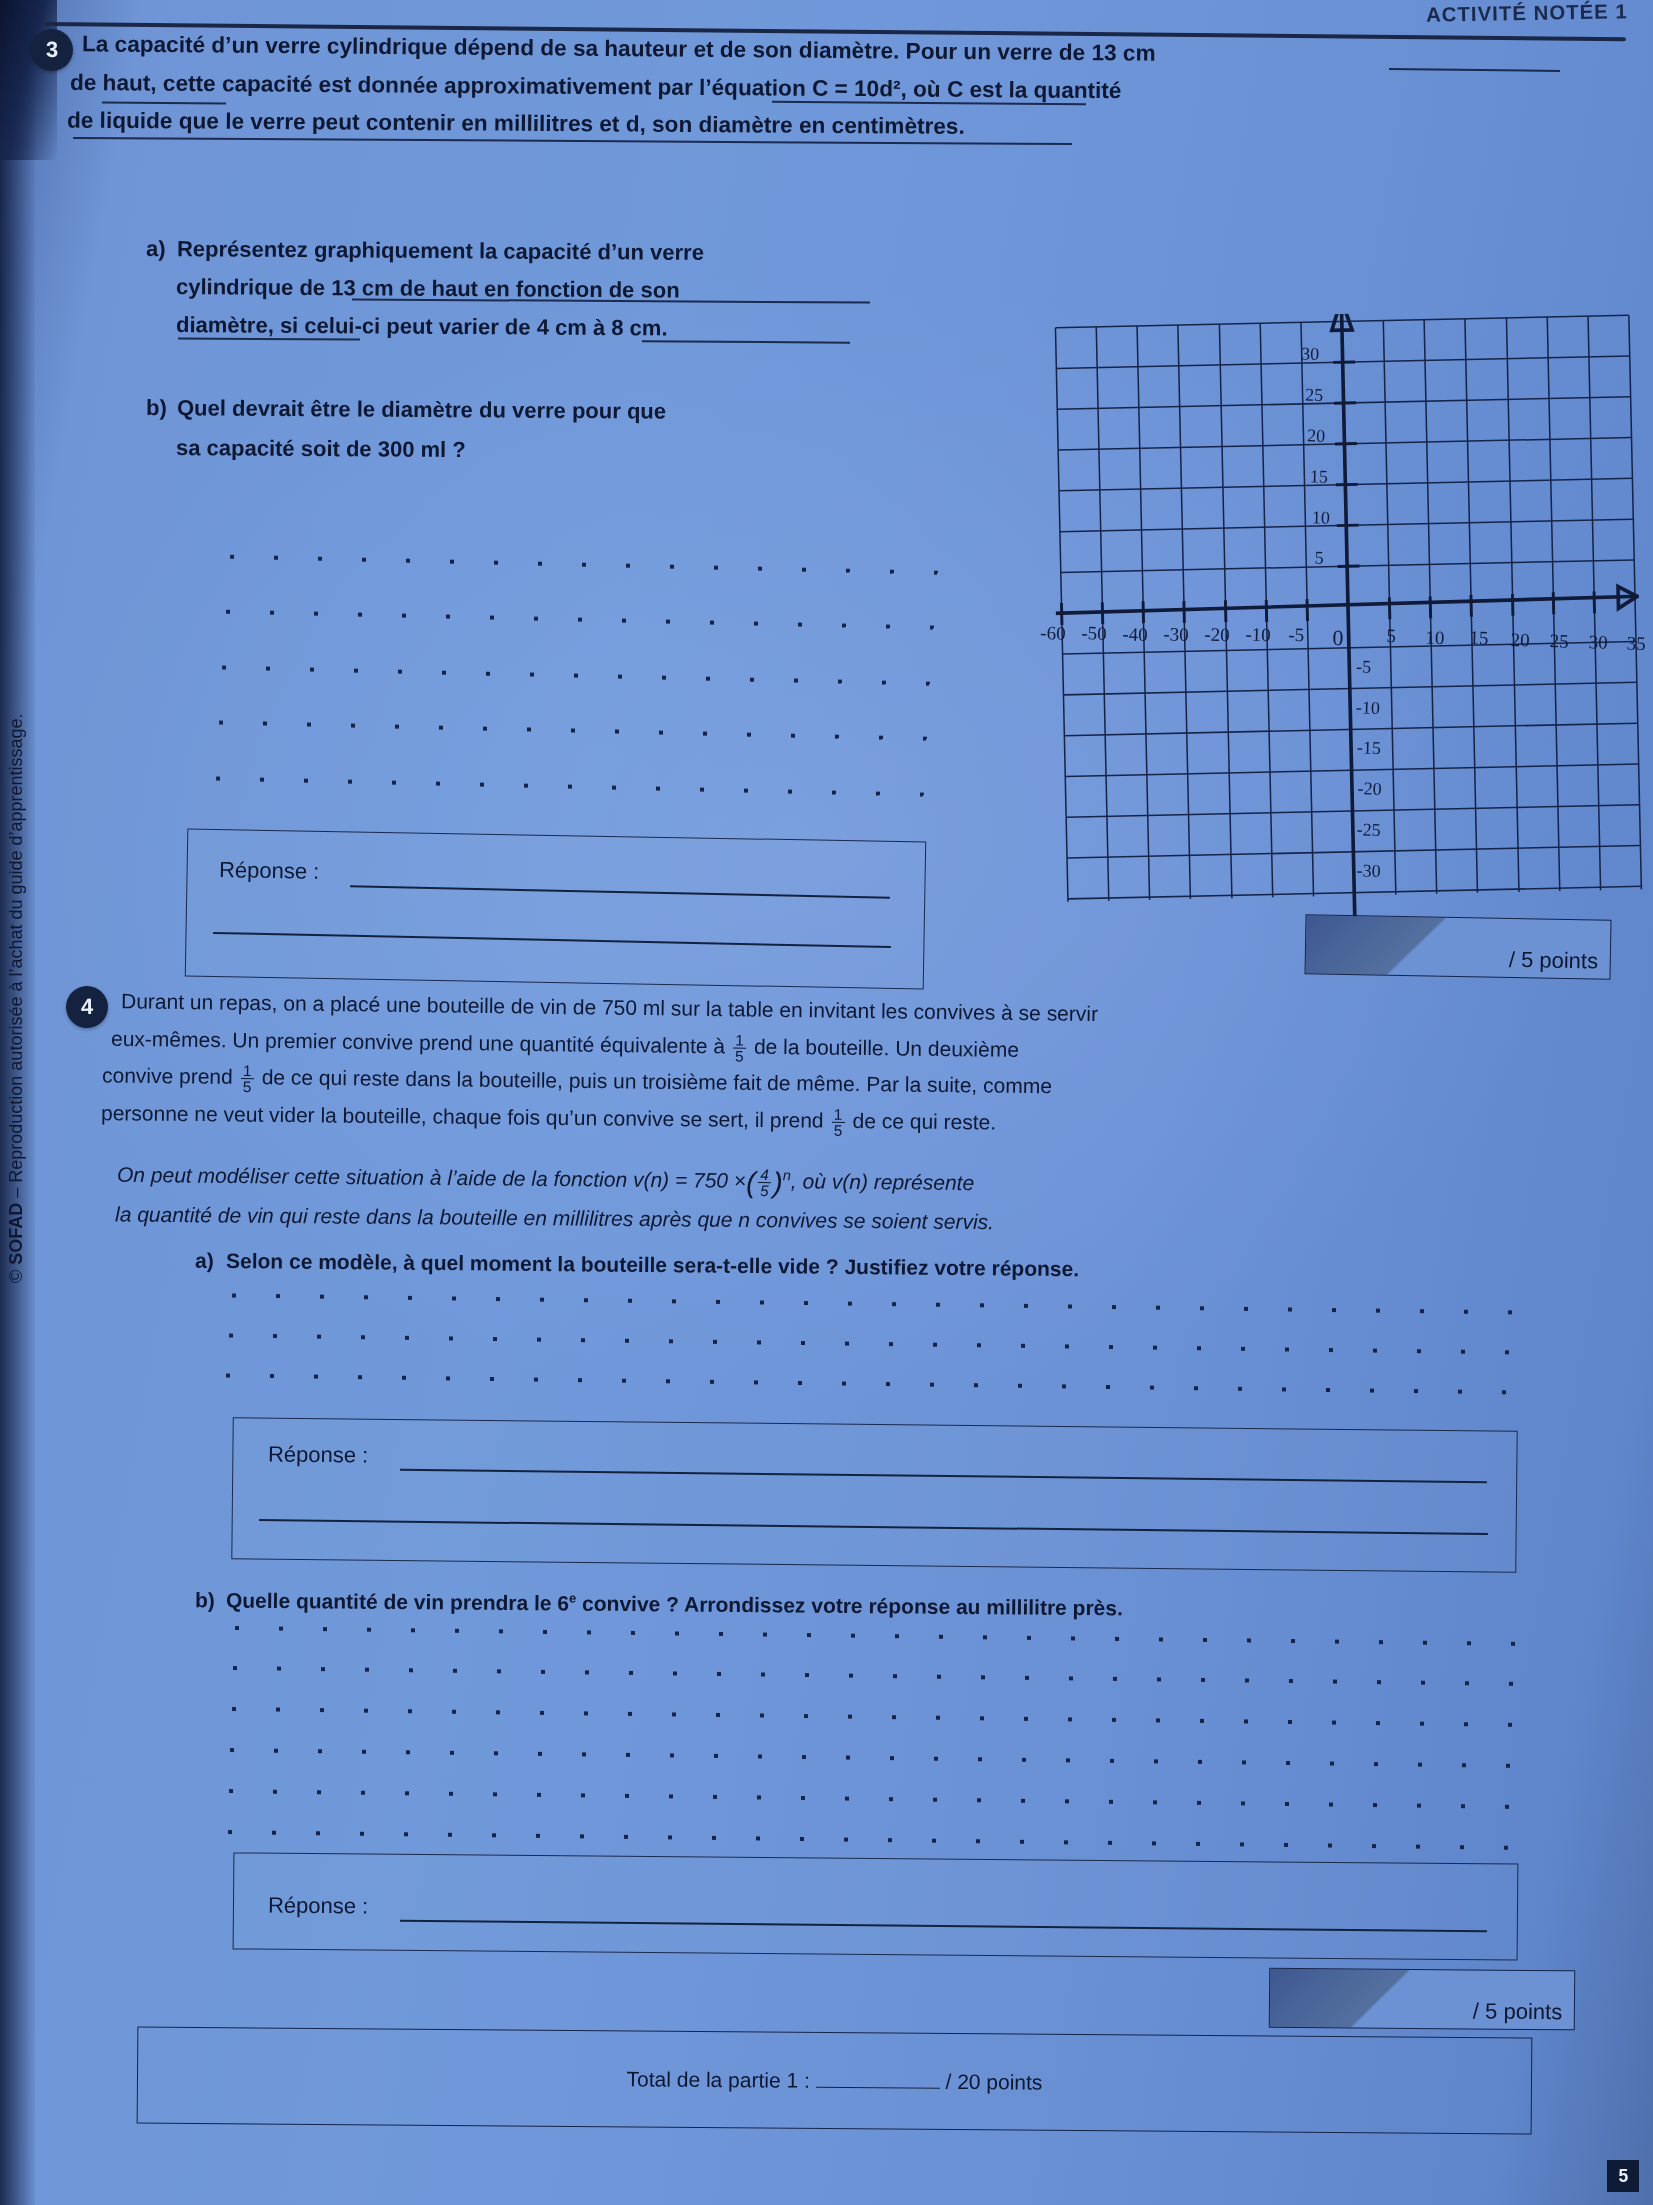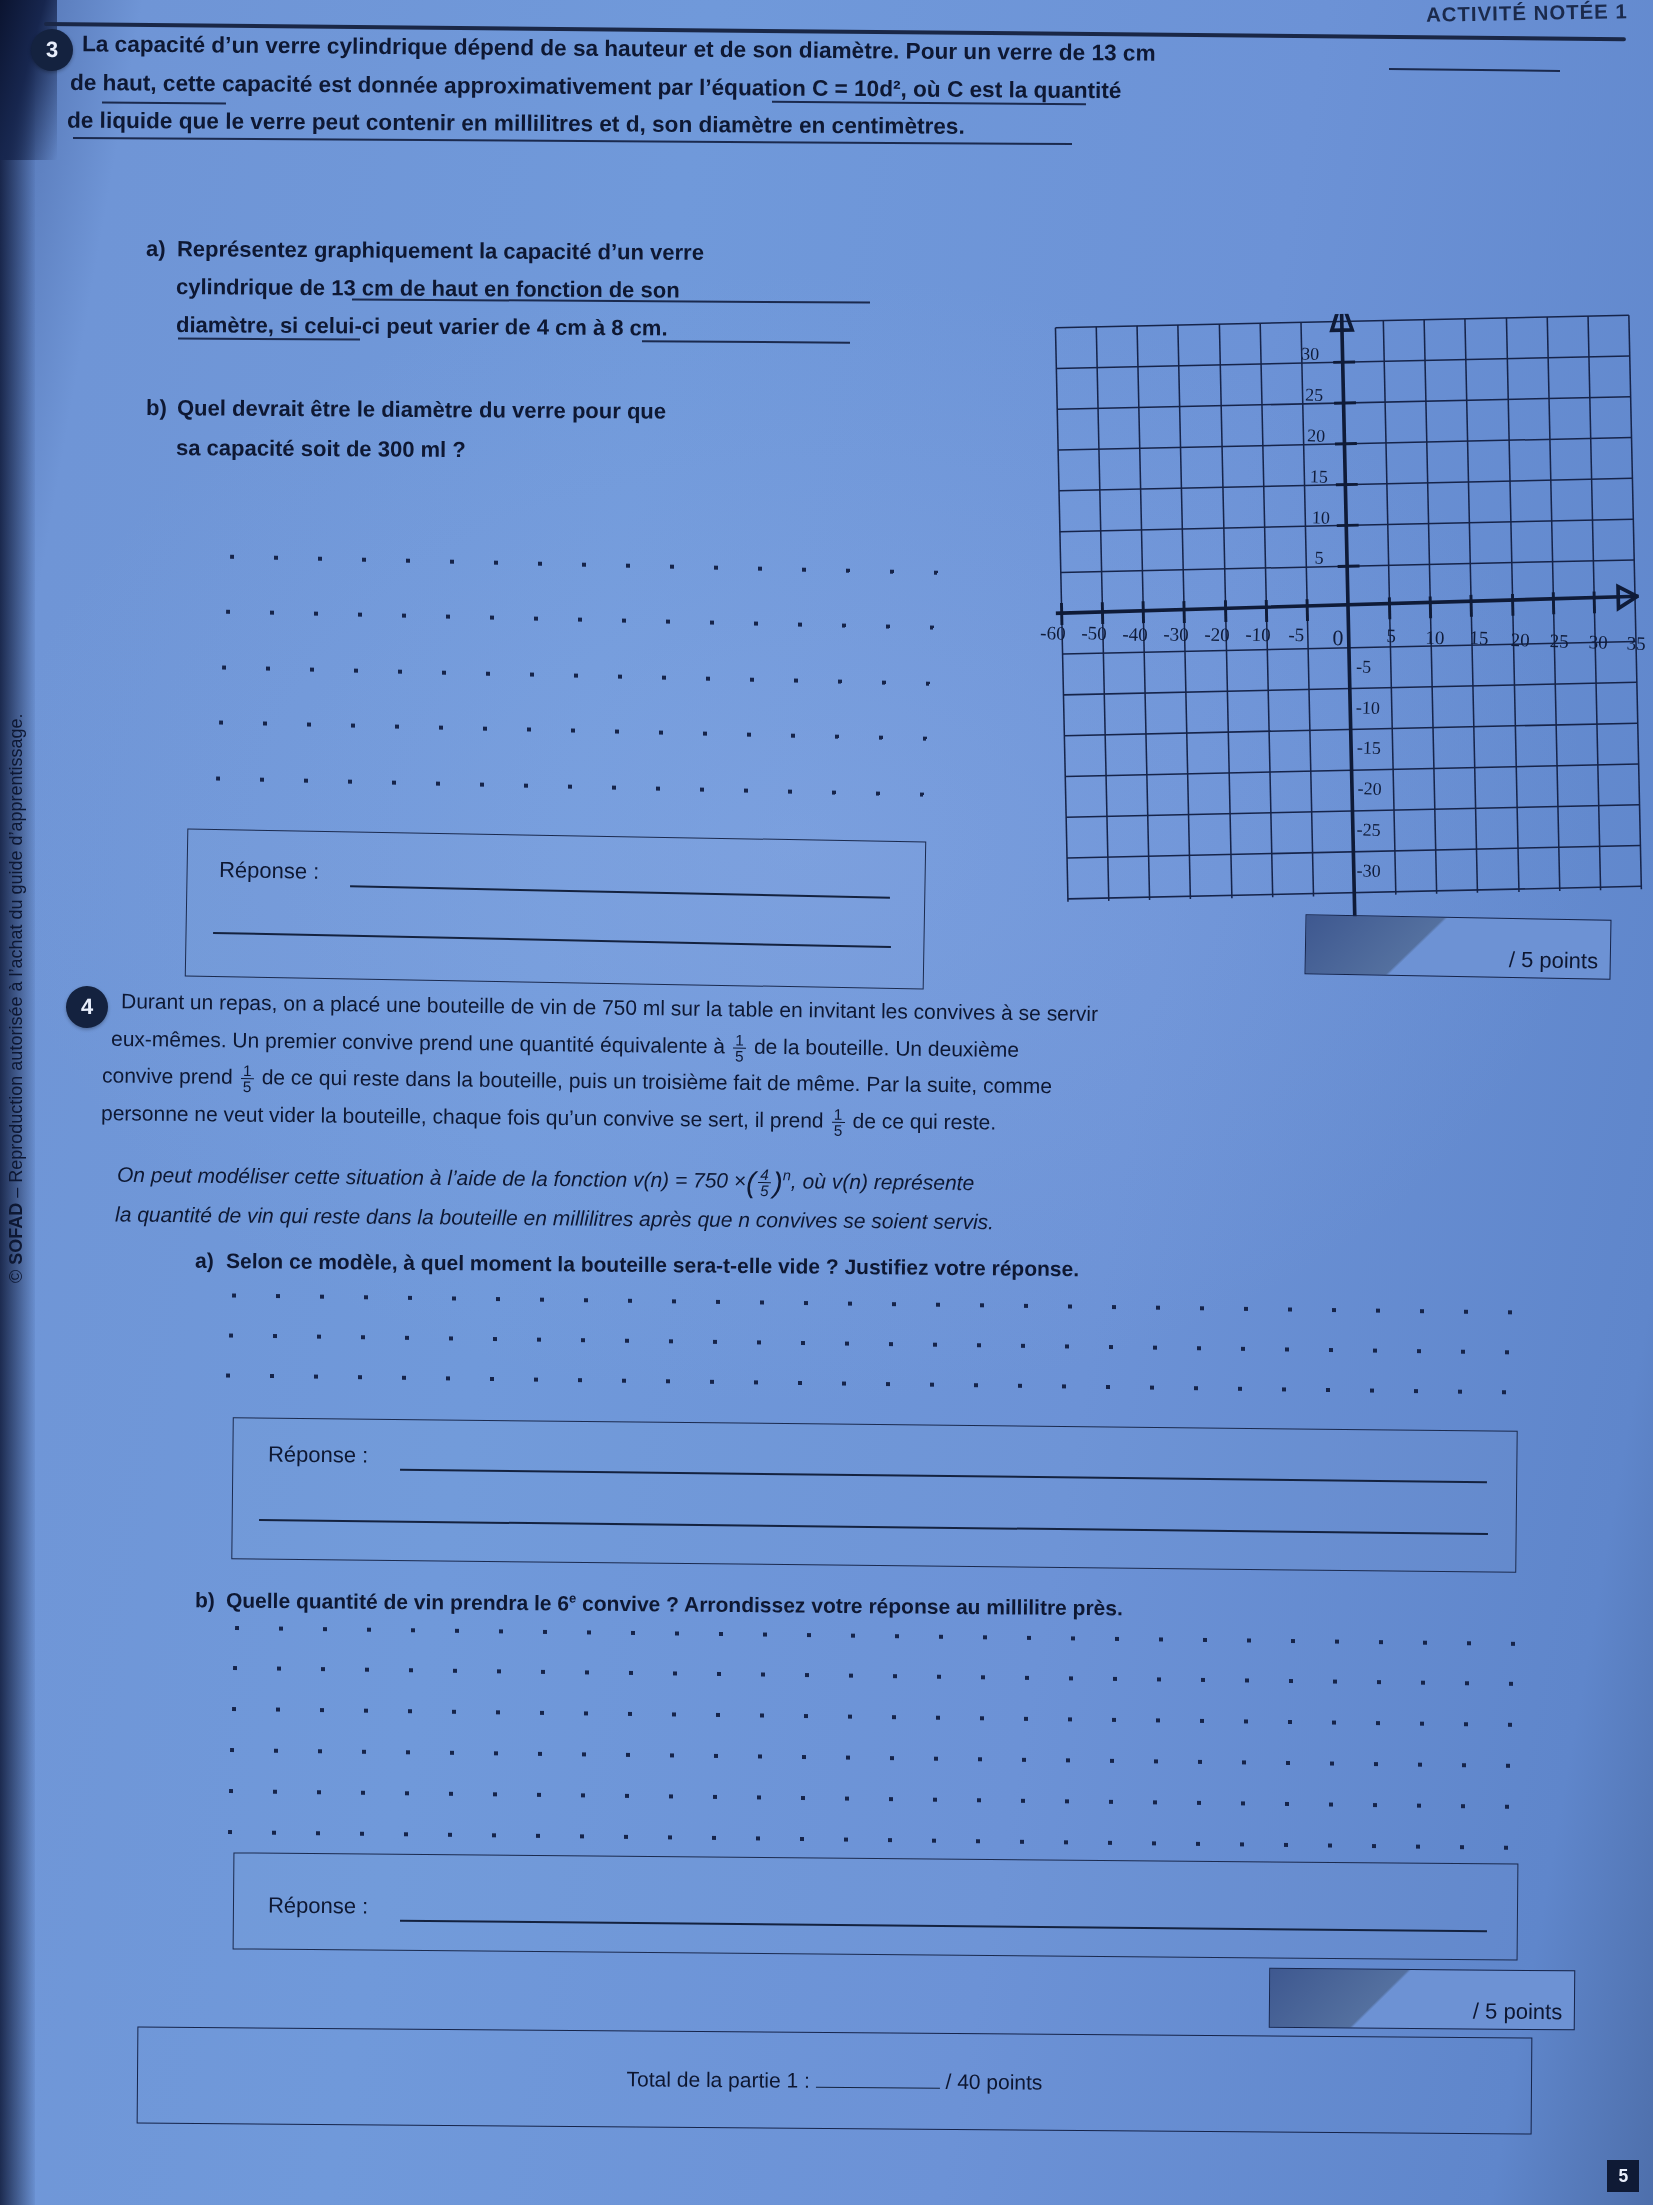--- a/index.html
+++ b/index.html
@@ -354,21 +354,21 @@
 <div class="ansline" style="left:400px;top:1925px;width:1087px;transform:rotate(0.55deg);"></div>
 
 <div class="ptsbox" style="left:1269px;top:1969px;width:306px;height:60px;transform:rotate(0.5deg);">
   <span>/ 5 points</span>
 </div>
 
 <div id="totalbox" style="left:137px;top:2032px;width:1393px;height:95px;transform:rotate(0.45deg);">
   <div class="t">
     <span>Total de la partie 1 :</span>
     <u></u>
-    <span>/ 40 points</span>
+    <span>/ 20 points</span>
   </div>
 </div>
 
 <div id="pagenum">5</div>
 
 <div id="copyright">
   <span>© </span><b>SOFAD</b><span> – Reproduction autorisée à l’achat du guide d’apprentissage.</span>
 </div>
 
 

